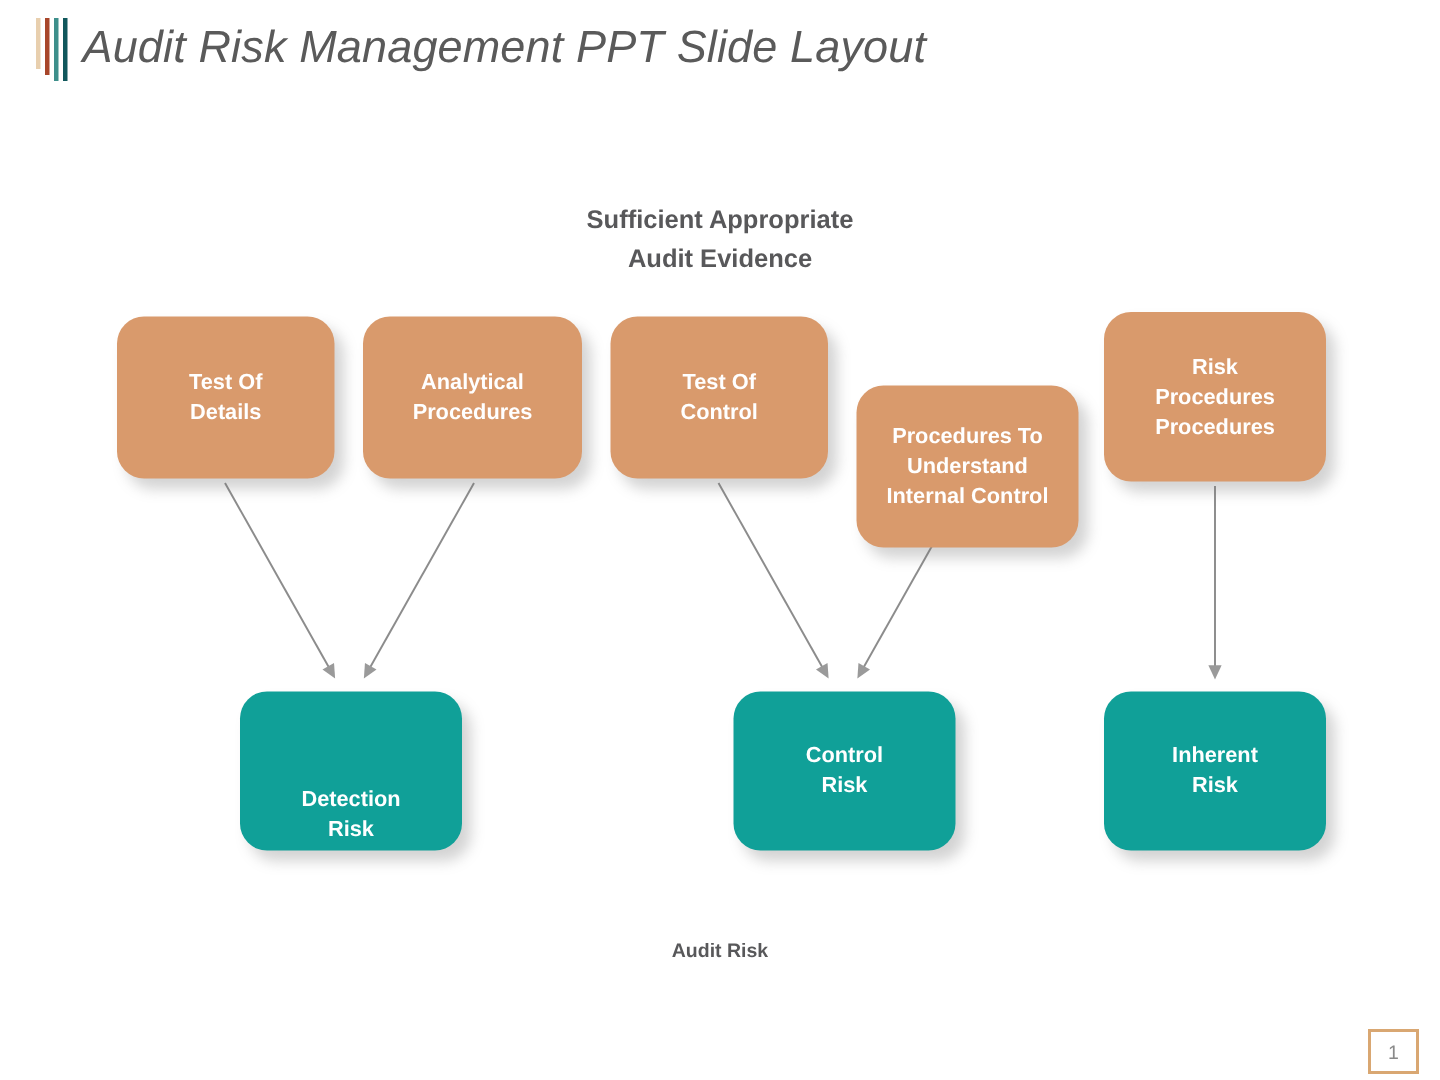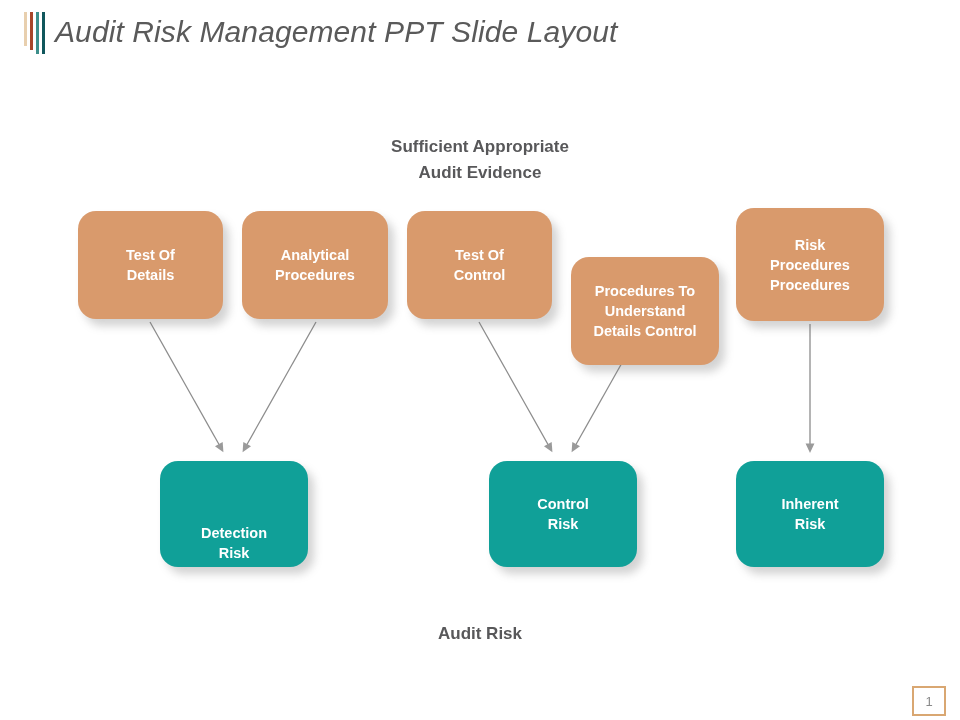--- a/index.html
+++ b/index.html
@@ -72,21 +72,21 @@
     font-size: 17px;
     line-height: 26px;
     color: #58585a;
   }
   #bottom-caption {
     position: absolute;
     left: 380px;
     top: 622px;
     width: 200px;
     text-align: center;
-    font-size: 17px;
+    font-size: 13px;
     line-height: 24px;
     color: #58585a;
   }
 
   
   .node {
     position: absolute;
     border-radius: 18px;
     display: flex;
     align-items: center;
@@ -185,21 +185,21 @@
     <span class="node-label">
       <span>Test Of</span><br>
       <span>Control</span>
     </span>
   </div>
 
   <div class="node evidence" id="node-procedures-understand">
     <span class="node-label">
       <span>Procedures To</span><br>
       <span>Understand</span><br>
-      <span>Details Control</span>
+      <span>Internal Control</span>
     </span>
   </div>
 
   <div class="node evidence" id="node-risk-assessment">
     <span class="node-label">
       <span>Risk</span><br>
       <span>Procedures</span><br>
       <span>Procedures</span>
     </span>
   </div>

